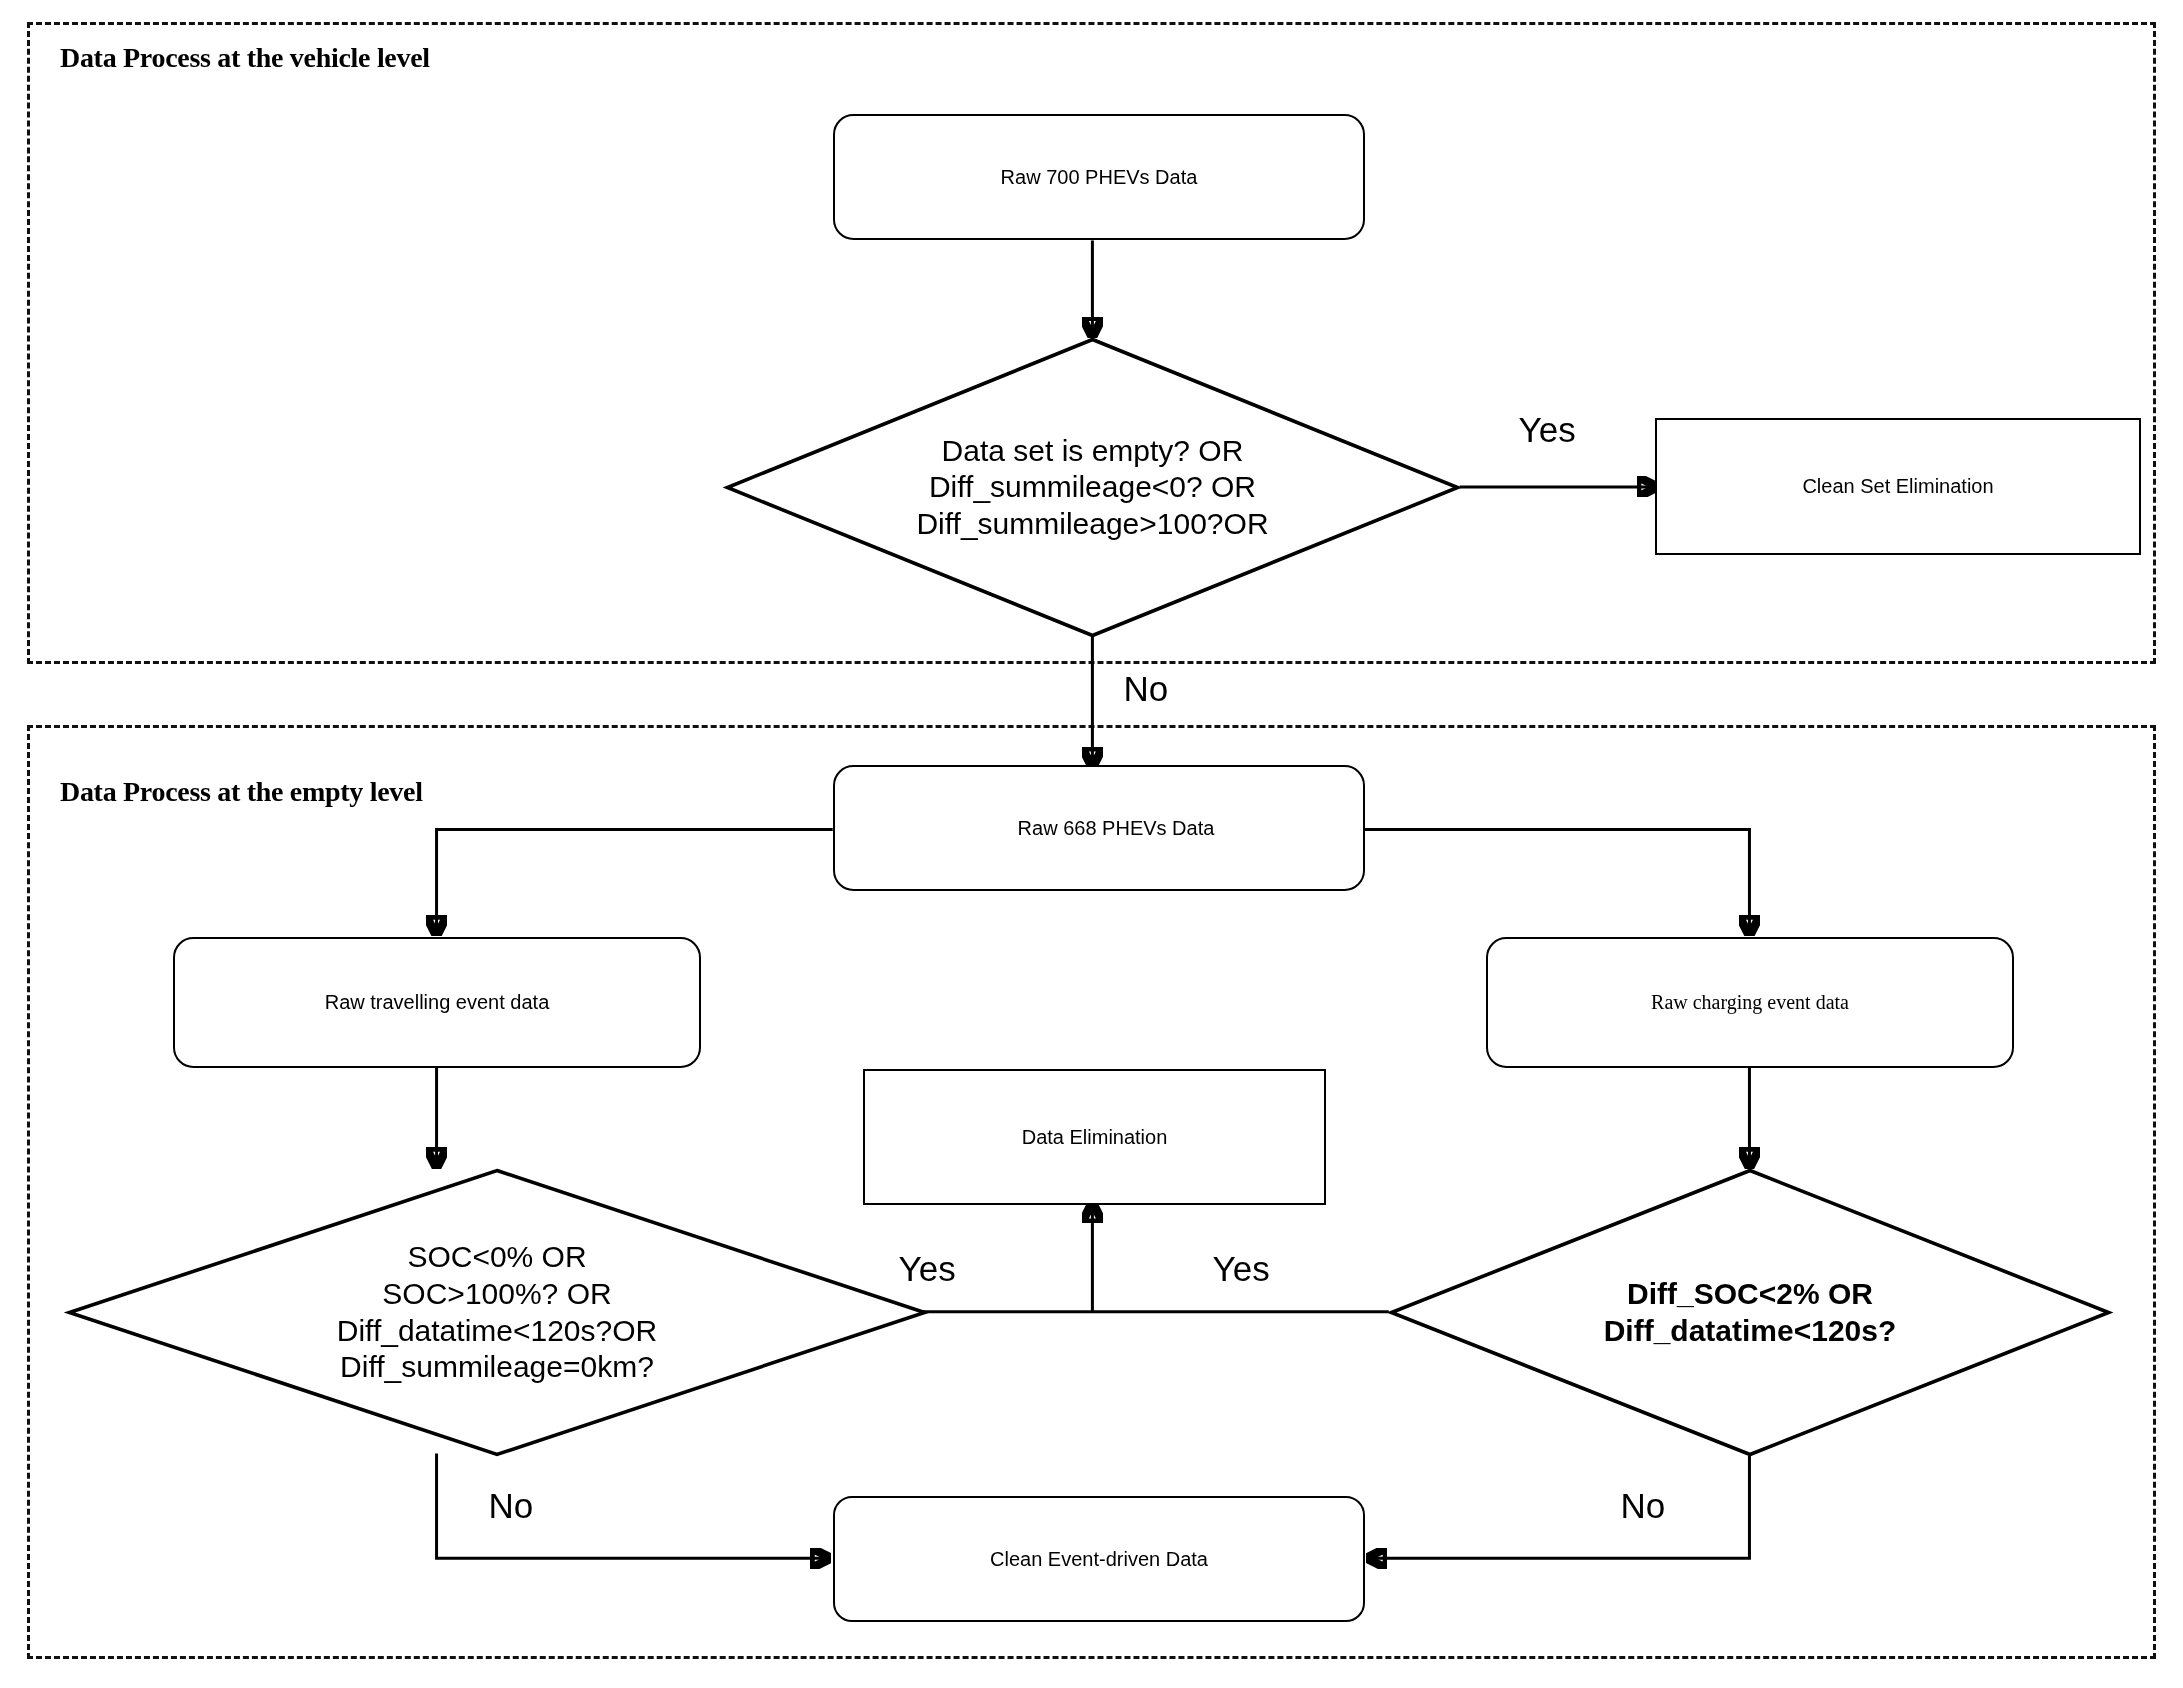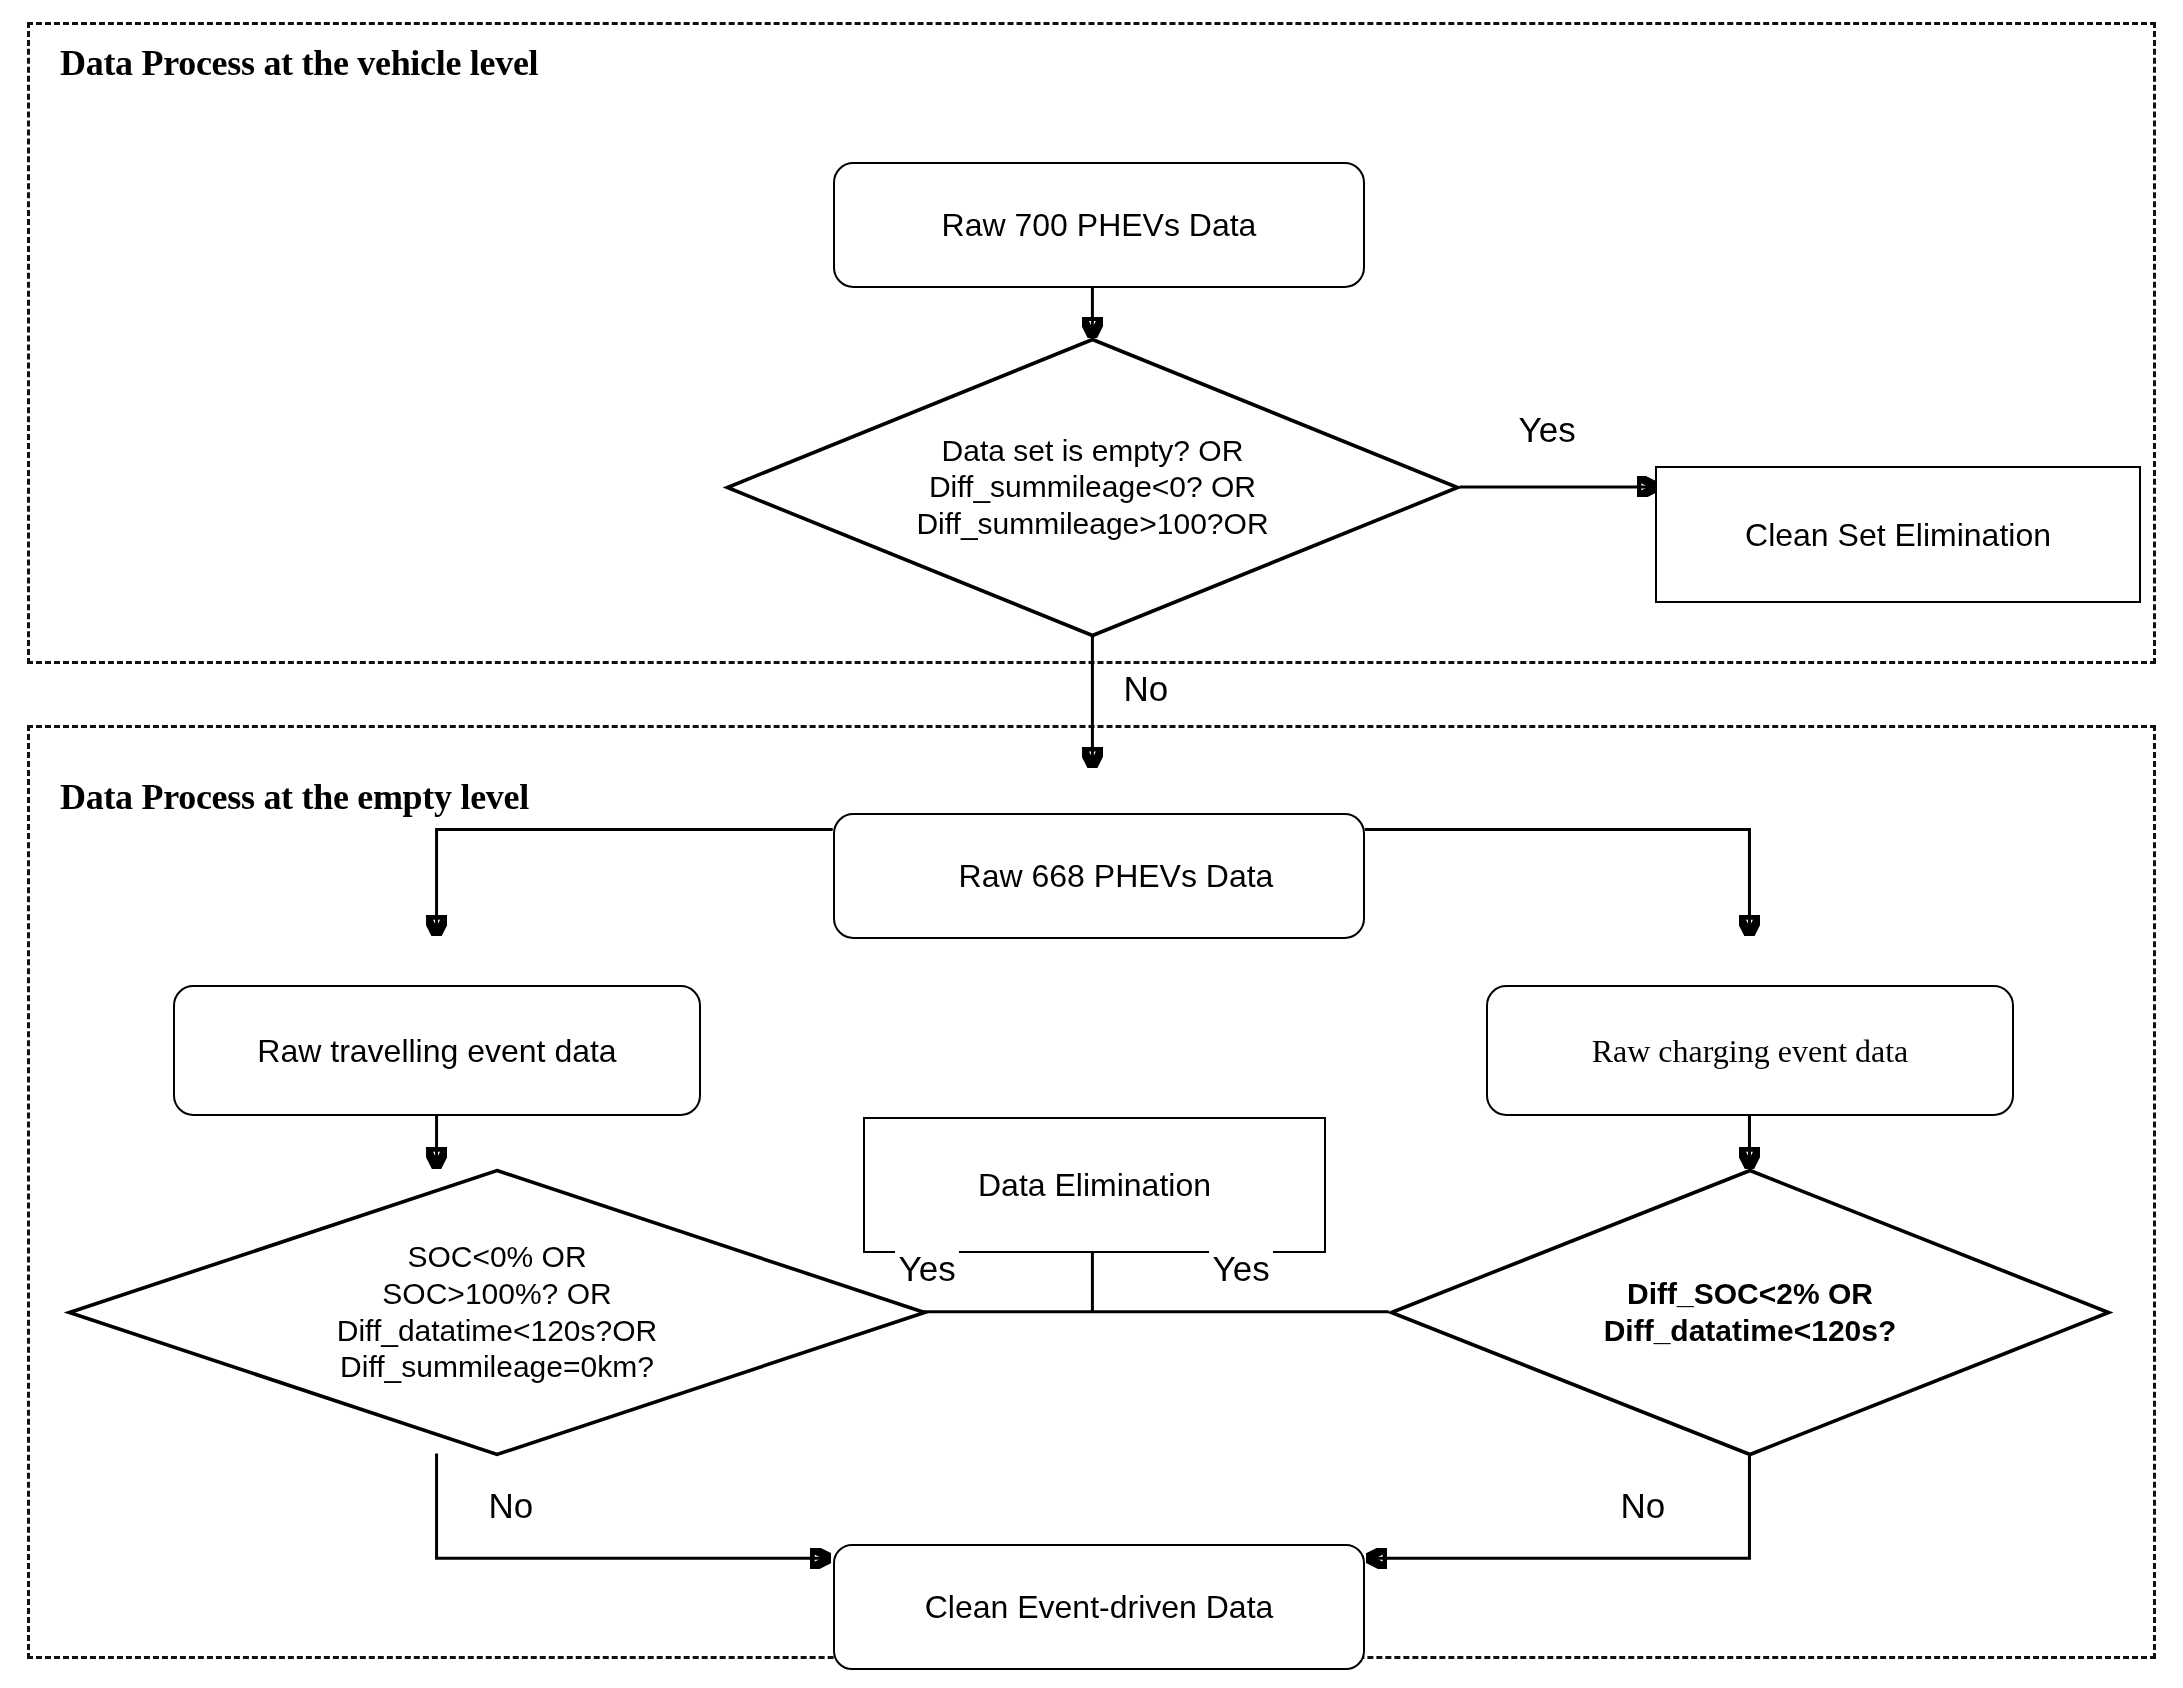--- a/index.html
+++ b/index.html
@@ -24,43 +24,42 @@
     box-sizing: border-box;
     background: transparent;
   }
   #section-vehicle { left: 27px;  top: 22px;   width: 2129px; height: 642px; }
   #section-event   { left: 27px;  top: 725px; width: 2129px; height: 934px; }
 
   .section-title {
     position: absolute;
     font-family: "Liberation Serif", serif;
     font-weight: bold;
-    font-size: 36px;
+    font-size: 28px;
     color: #000000;
     white-space: nowrap;
     letter-spacing: -0.3px;
   }
   #title-vehicle { left: 60px; top: 42px; }
   #title-event   { left: 60px; top: 776px; }
 
   
   .node {
     position: absolute;
     box-sizing: border-box;
     display: flex;
     align-items: center;
     justify-content: center;
     text-align: center;
     background: #ffffff;
     color: #000000;
-    font-size: 32px;
+    font-size: 20px;
     line-height: 1.25;
     border: 2.4px solid #000000;
     z-index: 5;
-    margin-top: 48px;
   }
   .node.rounded { border-radius: 20.4px; }
   .node.rect    { border-radius: 0; }
 
   
   .diamond {
     position: absolute;
     z-index: 5;
   }
   .diamond svg { position: absolute; left: 0; top: 0; overflow: visible; }

